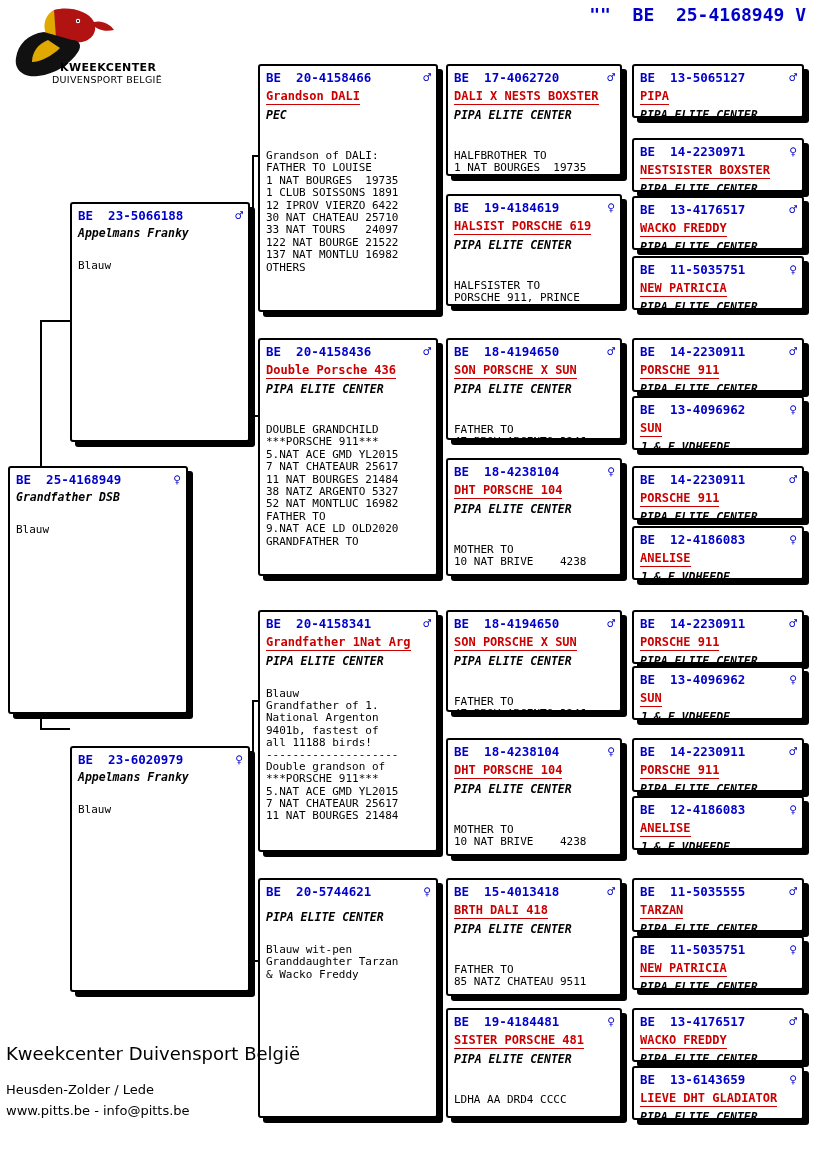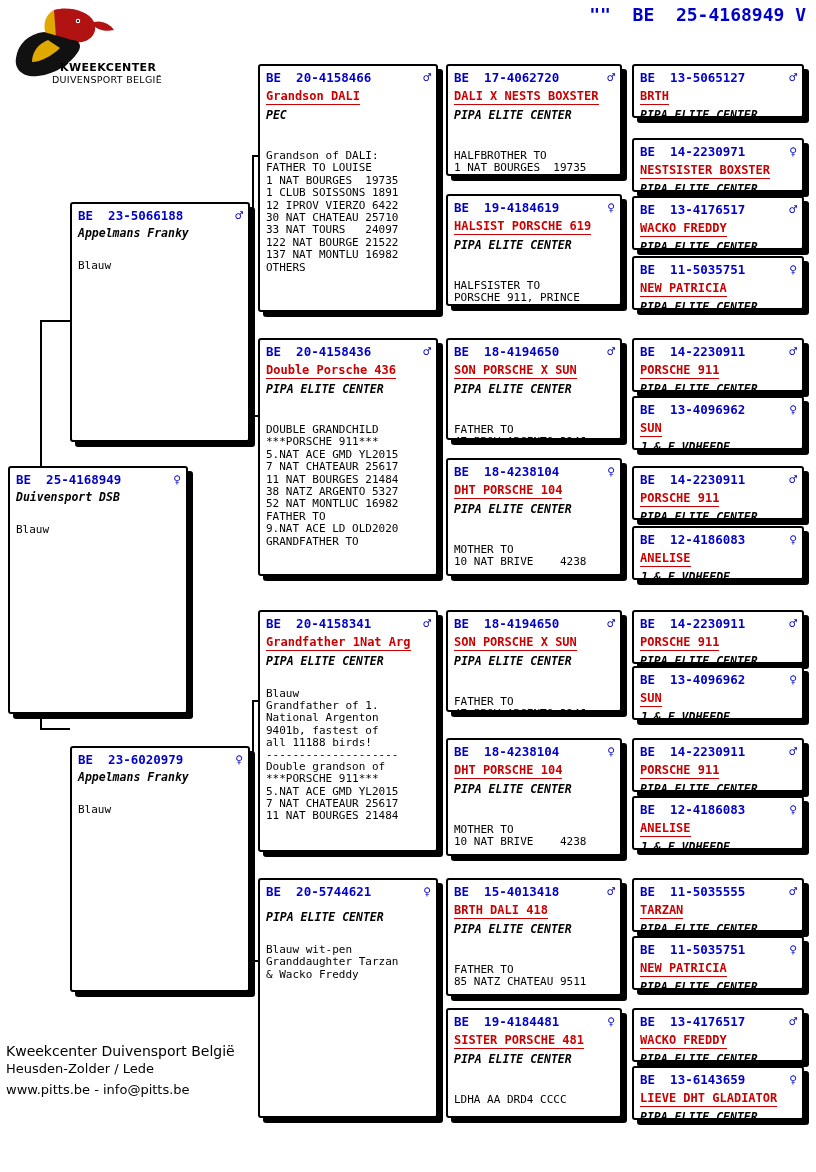--- a/index.html
+++ b/index.html
@@ -31,21 +31,21 @@
     font-size: 18px; font-weight: bold; color: #0000cc;
     white-space: pre;
   }
 
   
   .footer {
     position: absolute; left: 6px; top: 1043px;
     font-family: "DejaVu Sans", sans-serif;
     color: #000;
   }
-  .footer .l1 { font-size: 14px; margin-bottom: 2px; }
+  .footer .l1 { font-size: 18px; margin-bottom: 18px; }
   .footer .l2 { font-size: 13px; margin-bottom: 6px; }
   .footer .l3 { font-size: 13px; }
 
   
   .box {
     position: absolute;
     background: #ffffff;
     border: 2px solid #000000;
     border-radius: 3px;
     box-shadow: 5px 5px 0 0 #000000;
@@ -120,21 +120,21 @@
 
   <div class="ln" style="left:252px; top:700px; width:2px;  height:260px;"></div>
   <div class="ln" style="left:252px; top:700px; width:8px;  height:2px;"></div>
   <div class="ln" style="left:252px; top:960px; width:8px;  height:2px;"></div>
 
   <div class="box" style="left:8px; top:466px; width:180px; height:248px;">
     <div class="row1">
       <span class="ring">BE  25-4168949</span>
       <span class="sex f">♀</span>
     </div>
-    <div class="owner">Duivensport DSB</div>
+    <div class="owner">Grandfather DSB</div>
     <div class="body">Blauw</div>
   </div>
 
   <div class="box" style="left:70px; top:202px; width:180px; height:240px;">
     <div class="row1">
       <span class="ring">BE  23-5066188</span>
       <span class="sex">♂</span>
     </div>
     <div class="owner">Appelmans Franky</div>
     <div class="body">Blauw</div>
@@ -314,21 +314,21 @@
     <div class="owner">PIPA ELITE CENTER</div>
     <div class="spacer"></div>
     <div class="body">LDHA AA DRD4 CCCC</div>
   </div>
 
   <div class="box" style="left:632px; top:64px; width:172px; height:54px;">
     <div class="row1">
       <span class="ring">BE  13-5065127</span>
       <span class="sex">♂</span>
     </div>
-    <div><span class="name">BRTH</span></div>
+    <div><span class="name">PIPA</span></div>
     <div class="owner">PIPA ELITE CENTER</div>
   </div>
 
   <div class="box" style="left:632px; top:126px; width:172px; height:54px;margin-top:12px;">
     <div class="row1">
       <span class="ring">BE  14-2230971</span>
       <span class="sex f">♀</span>
     </div>
     <div><span class="name">NESTSISTER BOXSTER</span></div>
     <div class="owner">PIPA ELITE CENTER</div>

